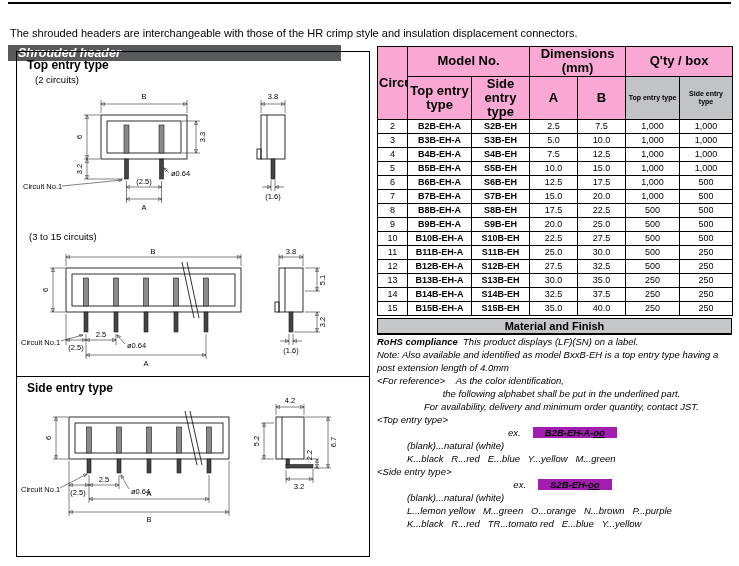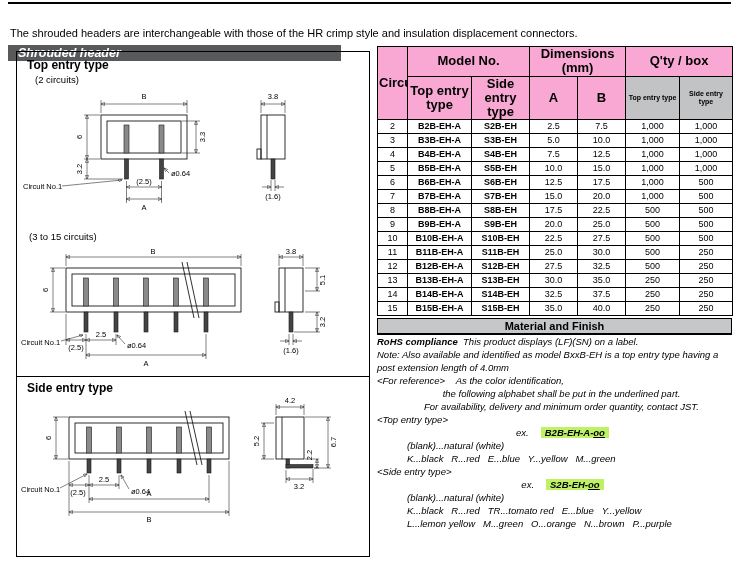--- a/index.html
+++ b/index.html
@@ -45,21 +45,21 @@
 
   .mat-box{border:1px solid #000;margin-top:2px;}
   .mat-title{background:#c6c7c9;border-bottom:1px solid #000;text-align:center;
     font-weight:bold;font-size:11px;padding:1px 0;}
   .mat-body{padding:3px 6px;font-size:8.5px;line-height:12px;}
 
   .notes{font-style:italic;font-size:9.5px;line-height:13px;}
   .notes p{margin:0;white-space:pre-wrap;}
   .notes .ind1{padding-left:14px;text-align:center;}
   .notes .ind2{padding-left:30px;}
-  .hl{background:#bef264;font-weight:bold;padding:0 4px;margin-left:12px;}
+  .hl{background:#a21caf;font-weight:bold;padding:0 12px;margin-left:12px;}
   .exgap{margin-left:2px;}
 </style>
 </head>
 <body>
 
 <div class="top-rule"></div>
 <div class="title-bar">
   <span>Shrouded header</span>
 </div>
 <div class="intro">The shrouded headers are interchangeable with those of the HR crimp style and insulation displacement connectors.</div>
@@ -458,16 +458,16 @@
     <p><span>&lt;For reference&gt;</span>&nbsp;&nbsp;&nbsp;&nbsp;<span>As the color identification,</span></p>
     <p class="ind1">the following alphabet shall be put in the underlined part.</p>
     <p class="ind1">For availability, delivery and minimum order quantity, contact JST.</p>
     <p>&lt;Top entry type&gt;</p>
     <p class="ind1"><span class="exgap">ex.</span><span class="hl"><span>B2B-EH-A-</span><u>oo</u></span></p>
     <p class="ind2">(blank)...natural (white)</p>
     <p class="ind2">K...black   R...red   E...blue   Y...yellow   M...green</p>
     <p>&lt;Side entry type&gt;</p>
     <p class="ind1"><span class="exgap">ex.</span><span class="hl"><span>S2B-EH-</span><u>oo</u></span></p>
     <p class="ind2">(blank)...natural (white)</p>
+    <p class="ind2">L...lemon yellow   M...green   O...orange   N...brown   P...purple</p>
     <p class="ind2">K...black   R...red   TR...tomato red   E...blue   Y...yellow</p>
-    <p class="ind2">L...lemon yellow   M...green   O...orange   N...brown   P...purple</p>
   </div>
 </div>
 
 </body></html>

